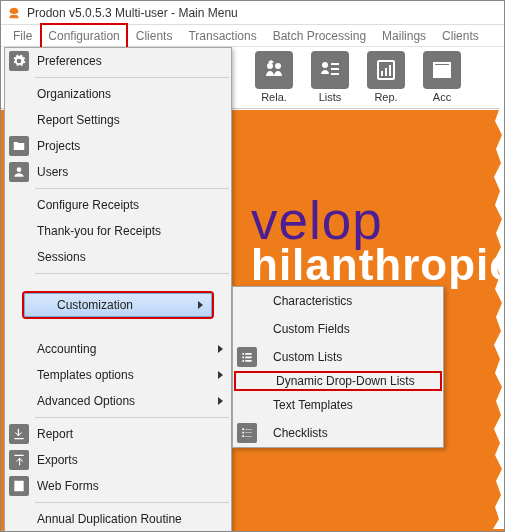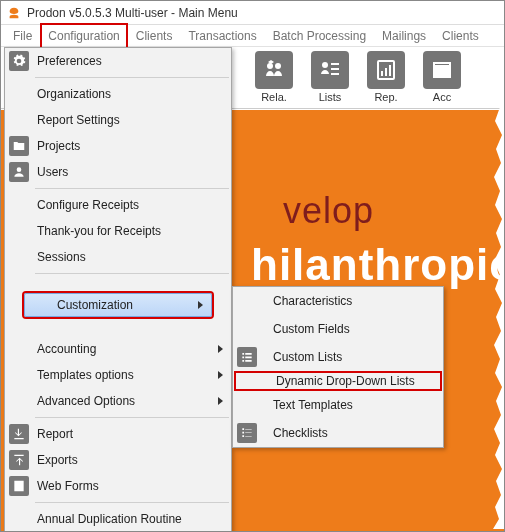--- a/index.html
+++ b/index.html
@@ -71,23 +71,22 @@
   }
   .content {
     position: absolute;
     left: 0; right: 0; top: 109px; bottom: 0;
     background: #ee7c1a;
     overflow: hidden;
   }
   .bgword1 {
     position: absolute;
     left: 250px; top: 80px;
-    color: #7f1d1d; font-size: 36px; font-weight: 300;
+    color: #4c1d95; font-size: 53px; font-weight: 300;
     letter-spacing: 1px;
-    margin-left: 32px;
   }
   .bgword2 {
     position: absolute;
     left: 250px; top: 130px;
     color: #fff; font-size: 44px; font-weight: 600;
     letter-spacing: 1px;
   }
   
   .menu {
     position: absolute;

